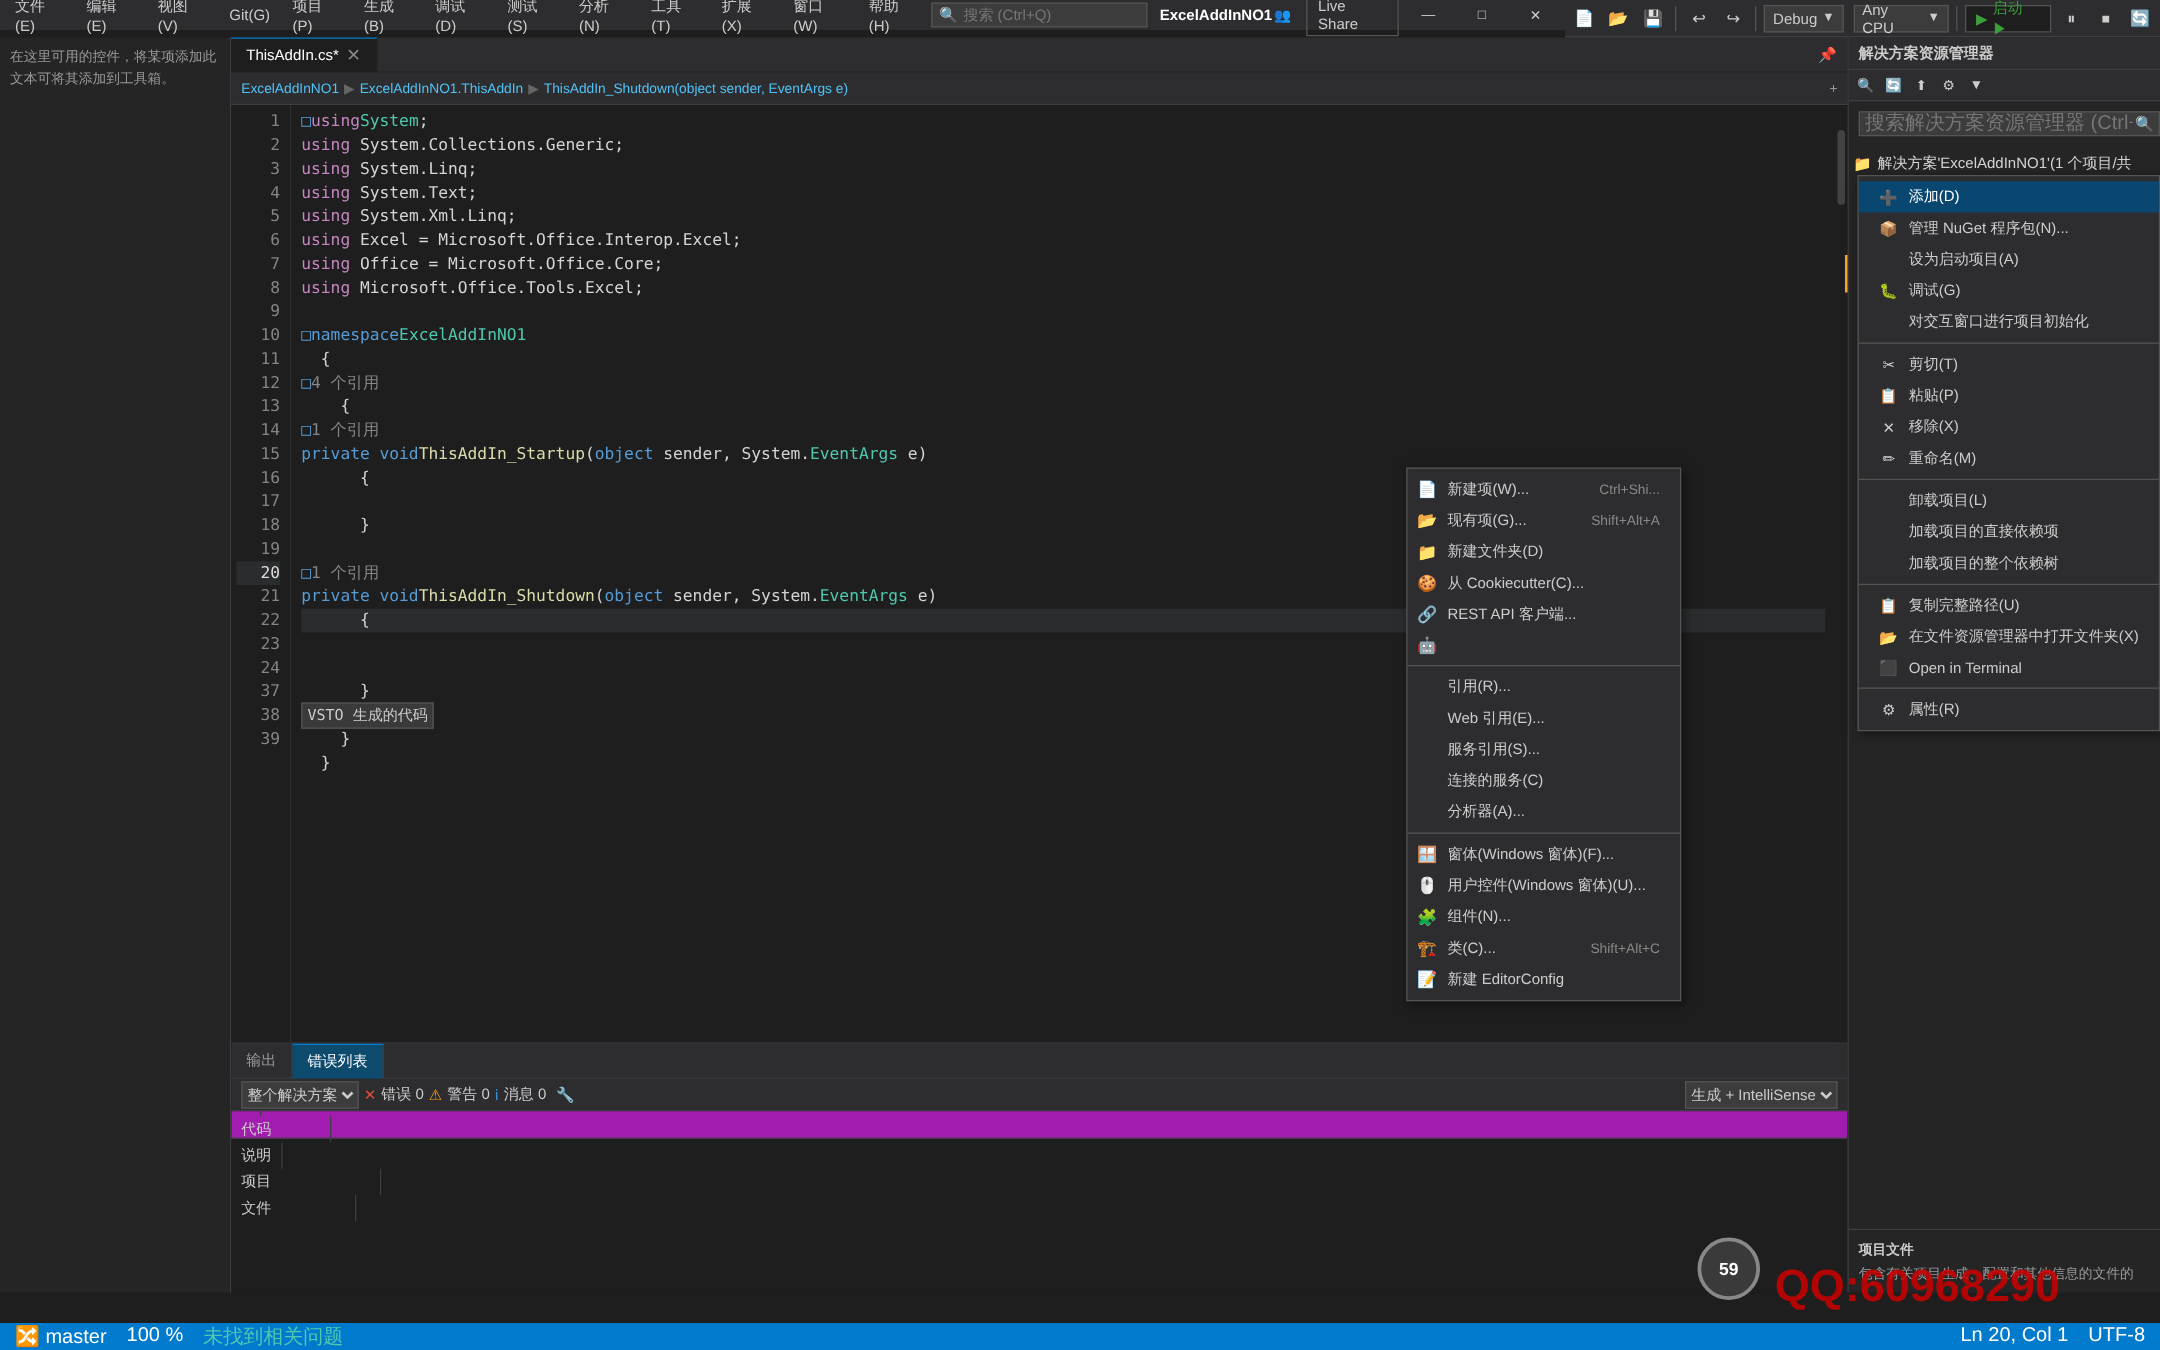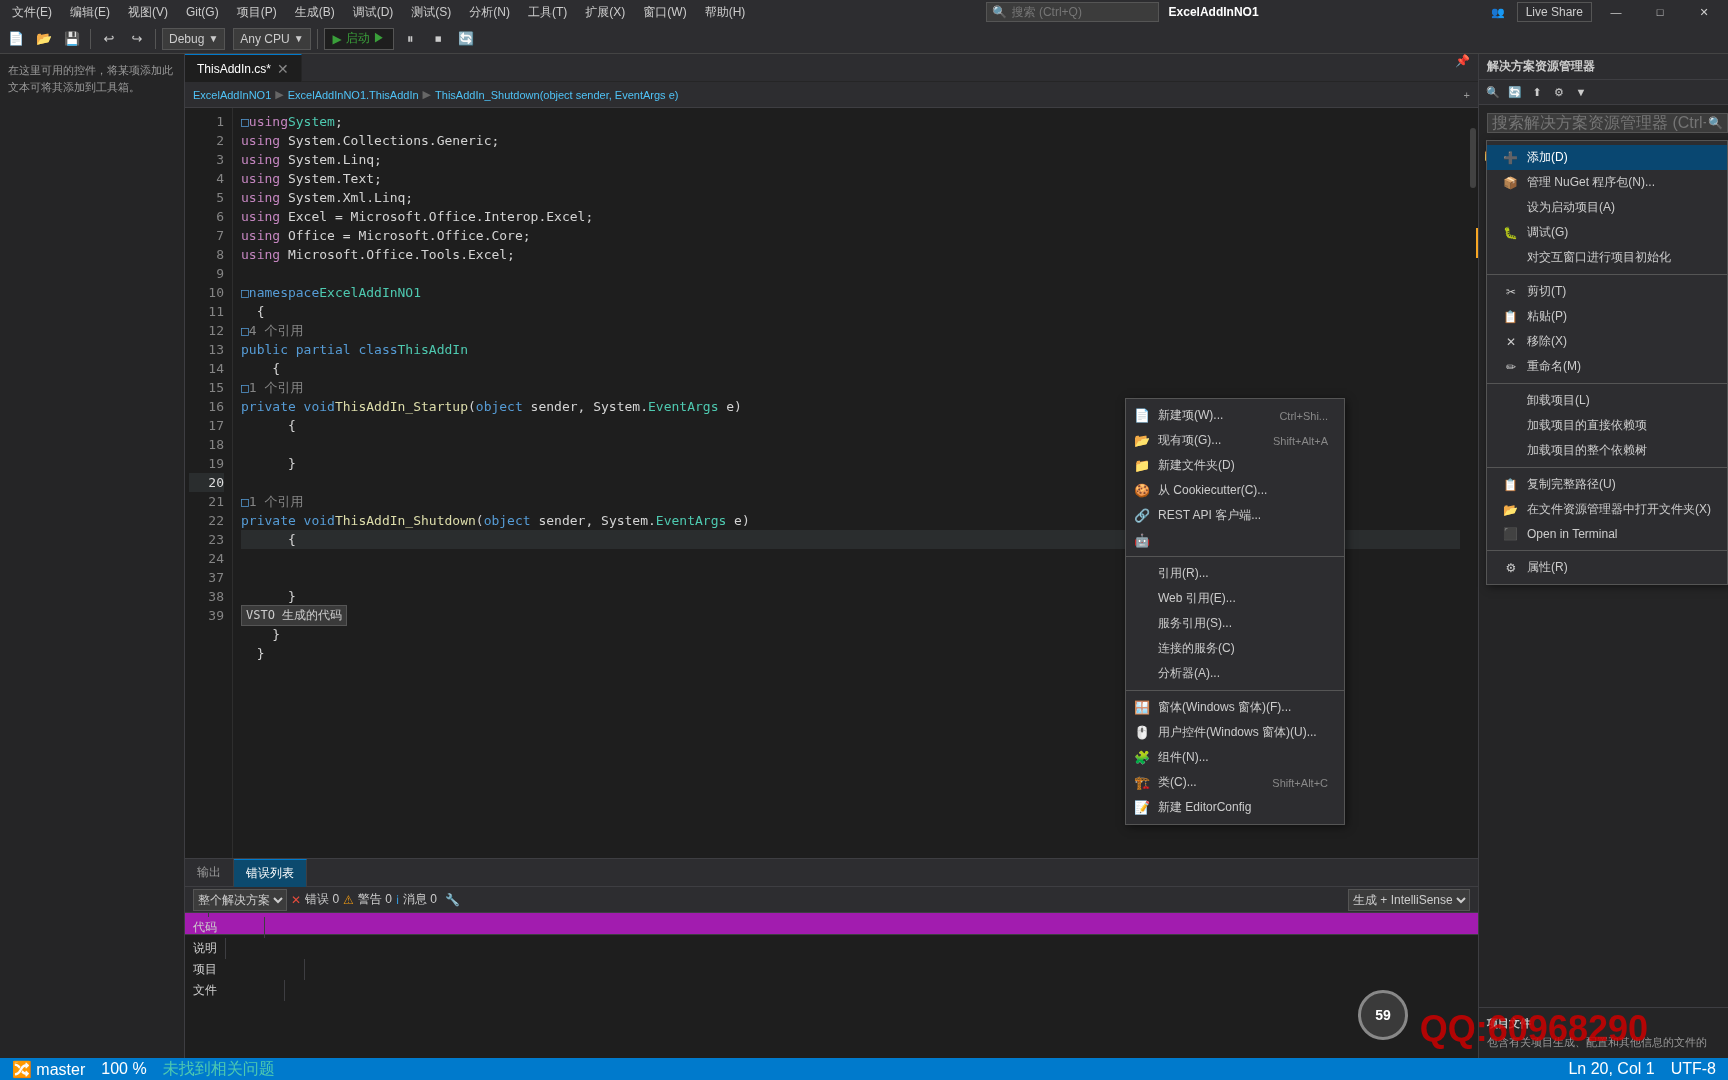--- a/index.html
+++ b/index.html
@@ -18,21 +18,21 @@
     .tb-btn { width: 24px; height: 24px; display: flex; align-items: center; justify-content: center; color: #cccccc; cursor: pointer; font-size: 13px; }
     .tb-sep { width: 1px; height: 20px; background: #555; margin: 0 2px; }
     .tb-dropdown { display: flex; align-items: center; background: #3c3c3c; border: 1px solid #555; height: 22px; padding: 0 6px; gap: 4px; font-size: 12px; color: #cccccc; cursor: pointer; }
     .tb-dropdown-arrow { font-size: 10px; }
     .tb-play { display: flex; align-items: center; background: #1e1e1e; border: 1px solid #555; height: 22px; padding: 0 8px; gap: 4px; font-size: 12px; color: #3a9f3a; cursor: pointer; }
 
     
     .left-panel { width: 185px; background: #252526; border-right: 1px solid #3e3e42; display: flex; flex-direction: column; font-size: 12px; color: #cccccc; padding: 4px; }
 
     
-    .tab-bar { display: flex; align-items: flex-start; background: #2d2d30; height: 28px; border-bottom: 1px solid #252526; }
+    .tab-bar { display: flex; align-items: center; background: #2d2d30; height: 28px; border-bottom: 1px solid #252526; }
     .tab { display: flex; align-items: center; padding: 0 12px; height: 28px; background: #2d2d30; color: #999; font-size: 12px; cursor: pointer; border-right: 1px solid #252526; gap: 6px; }
     .tab.active { background: #1e1e1e; color: #fff; border-top: 1px solid #007acc; }
     .tab-close { font-size: 14px; color: #888; cursor: pointer; }
 
     
     .editor-header { display: flex; align-items: center; background: #2d2d30; height: 26px; border-bottom: 1px solid #3e3e42; font-size: 11px; color: #999; padding: 0 8px; gap: 4px; }
     .header-arrow { color: #666; }
 
     
     .code-editor { flex: 1; display: flex; overflow: hidden; position: relative; }
@@ -90,21 +90,21 @@
 
     
     .watermark { position: absolute; bottom: 30px; right: 80px; font-size: 36px; font-weight: bold; color: #cc0000; opacity: 0.85; z-index: 200; font-family: Arial; }
 
     
     .circle-indicator { position: absolute; bottom: 40px; right: 320px; width: 50px; height: 50px; border-radius: 50%; background: #3a3a3a; border: 3px solid #888; display: flex; align-items: center; justify-content: center; font-size: 14px; font-weight: bold; color: #fff; z-index: 150; }
   </style>
 </head>
 <body>
 
-<div style="display:flex; flex-direction:column;">
+<div style="display:flex; flex-direction:row;">
 
   <div class="menu-bar">
     <span class="menu-item">文件(E)</span>
     <span class="menu-item">编辑(E)</span>
     <span class="menu-item">视图(V)</span>
     <span class="menu-item">Git(G)</span>
     <span class="menu-item">项目(P)</span>
     <span class="menu-item">生成(B)</span>
     <span class="menu-item">调试(D)</span>
     <span class="menu-item">测试(S)</span>
@@ -230,21 +230,20 @@
           <div class="code-line">  <span style="color:#c586c0;">using</span> System.Linq;</div>
           <div class="code-line">  <span style="color:#c586c0;">using</span> System.Text;</div>
           <div class="code-line">  <span style="color:#c586c0;">using</span> System.Xml.Linq;</div>
           <div class="code-line">  <span style="color:#c586c0;">using</span> Excel = Microsoft.Office.Interop.Excel;</div>
           <div class="code-line">  <span style="color:#c586c0;">using</span> Office = Microsoft.Office.Core;</div>
           <div class="code-line">  <span style="color:#c586c0;">using</span> Microsoft.Office.Tools.Excel;</div>
           <div class="code-line"></div>
           <div class="code-line"><span style="color:#569cd6;">□</span><span style="color:#569cd6;">namespace</span> <span style="color:#4ec9b0;">ExcelAddInNO1</span></div>
           <div class="code-line">  {</div>
           <div class="code-line"><span style="color:#569cd6;">□</span>   <span style="color:#858585;">4 个引用</span></div>
-          <div class="code-line">    <span style="color:#569cd6;">public partial class</span> <span style="color:#4ec9b0;">ThisAddIn</span></div>
           <div class="code-line">    {</div>
           <div class="code-line"><span style="color:#569cd6;">□</span>     <span style="color:#858585;">1 个引用</span></div>
           <div class="code-line">      <span style="color:#569cd6;">private void</span> <span style="color:#dcdcaa;">ThisAddIn_Startup</span>(<span style="color:#569cd6;">object</span> sender, System.<span style="color:#4ec9b0;">EventArgs</span> e)</div>
           <div class="code-line">      {</div>
           <div class="code-line"></div>
           <div class="code-line">      }</div>
           <div class="code-line"></div>
           <div class="code-line"><span style="color:#569cd6;">□</span>     <span style="color:#858585;">1 个引用</span></div>
           <div class="code-line">      <span style="color:#569cd6;">private void</span> <span style="color:#dcdcaa;">ThisAddIn_Shutdown</span>(<span style="color:#569cd6;">object</span> sender, System.<span style="color:#4ec9b0;">EventArgs</span> e)</div>
           <div class="code-line active-line">      {</div>

